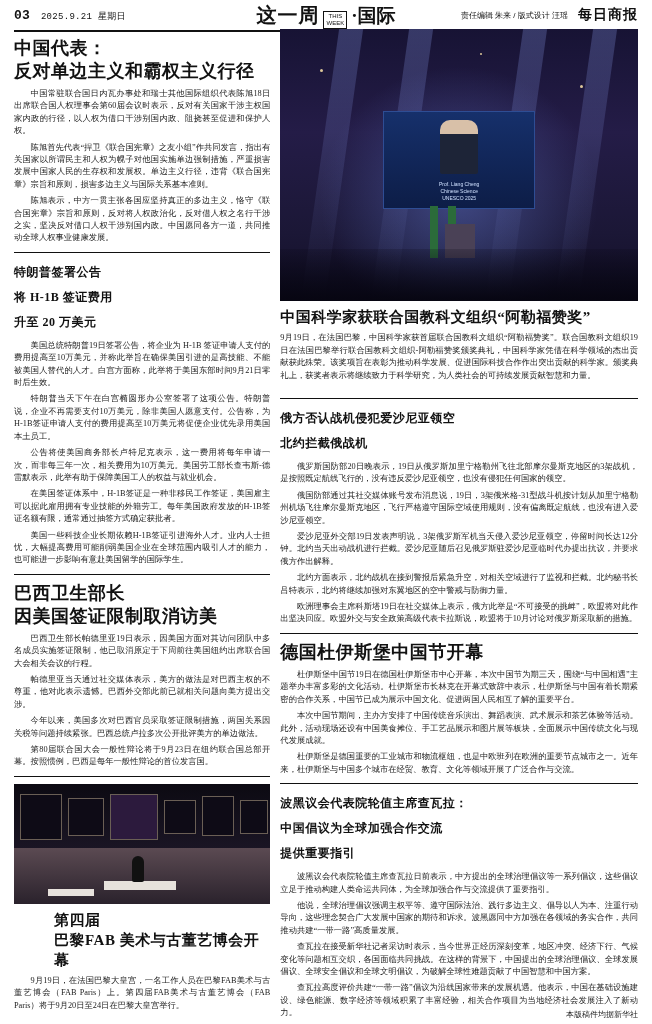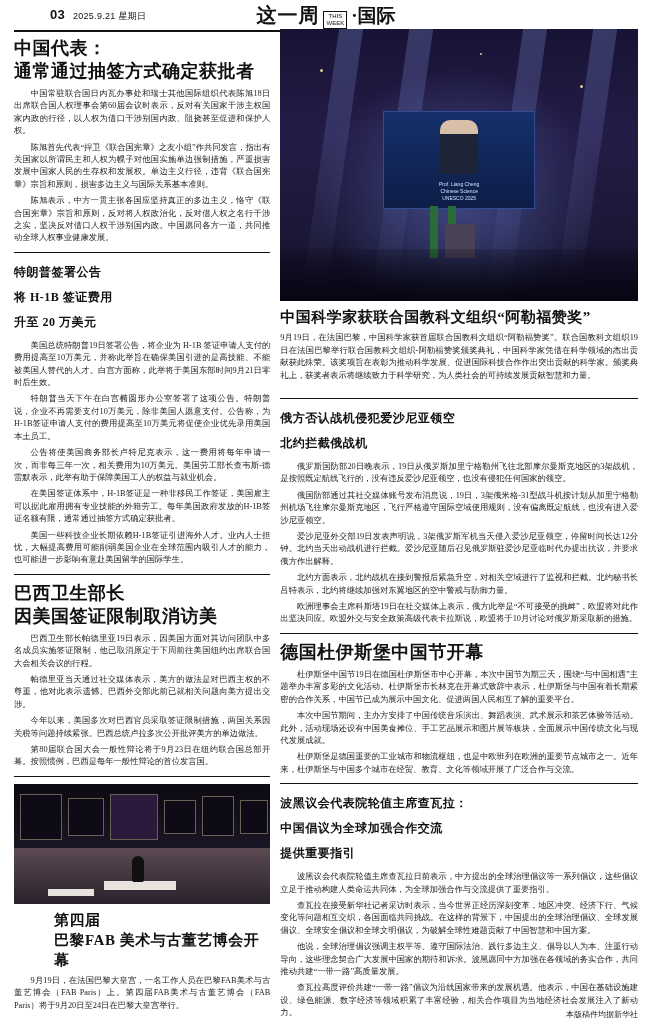--- a/index.html
+++ b/index.html
@@ -7,21 +7,21 @@
     width:652px;height:1024px;
     background:#ffffff;
     font-family:"Liberation Serif", serif;
     color:#111;
     overflow:hidden;
   }
   .page{position:relative;width:652px;height:1024px;box-sizing:border-box;padding:0 14px;}
 
   
   .masthead{position:relative;height:30px;border-bottom:2px solid #111;display:flex;align-items:center;}
-  .mh-left{font-family:Liberation Sans, sans-serif;font-size:9px;letter-spacing:.3px;white-space:nowrap;margin-left:36px;}
+  .mh-left{font-family:Liberation Mono, monospace;font-size:9px;letter-spacing:.3px;white-space:nowrap;}
   .mh-left .pg{font-size:13px;font-weight:bold;margin-right:5px;}
   .mh-center{position:absolute;left:0;right:0;text-align:center;pointer-events:none;}
   .brandbox{display:inline-flex;align-items:flex-end;gap:4px;}
   .brand-cn{font-size:20px;font-weight:bold;letter-spacing:1px;color:#111;font-family:"Liberation Serif",serif;}
   .brand-en{display:inline-block;border:1px solid #111;font-family:"Liberation Sans",sans-serif;font-size:6px;line-height:7px;padding:1px 2px;text-align:center;}
   .brand-sec{font-size:19px;font-weight:bold;}
   .mh-right{margin-left:auto;font-family:"Liberation Sans",sans-serif;font-size:8px;display:flex;align-items:center;gap:10px;}
   .paper-name{font-size:14px;font-weight:bold;font-family:"Liberation Serif",serif;letter-spacing:1px;}
 
   
@@ -84,30 +84,34 @@
     <div class="mh-center">
       <span class="brandbox">
         <span class="brand-cn">这一周</span>
         <span class="brand-en">
           <span>THIS</span><br>
           <span>WEEK</span>
         </span>
         <span class="brand-sec">·国际</span>
       </span>
     </div>
+    <div class="mh-right">
+      <span>责任编辑 朱来 / 版式设计 汪瑶</span>
+      <span class="paper-name">每日商报</span>
+    </div>
   </div>
 
   <div class="cols">
 
     <div class="col left">
 
       <article>
         <h2 class="head">
           <span>中国代表：</span><br>
-          <span>通常通过抽签方式确定获批者</span>
+          <span>反对单边主义和霸权主义行径</span>
         </h2>
         <p class="body indent">中国常驻联合国日内瓦办事处和瑞士其他国际组织代表陈旭18日出席联合国人权理事会第60届会议时表示，反对有关国家干涉主权国家内政的行径，以人权为借口干涉别国内政、阻挠甚至促进和保护人权。</p>
         <p class="body indent">陈旭首先代表“捍卫《联合国宪章》之友小组”作共同发言，指出有关国家以所谓民主和人权为幌子对他国实施单边强制措施，严重损害发展中国家人民的生存权和发展权。单边主义行径，违背《联合国宪章》宗旨和原则，损害多边主义与国际关系基本准则。</p>
         <p class="body indent">陈旭表示，中方一贯主张各国应坚持真正的多边主义，恪守《联合国宪章》宗旨和原则，反对将人权政治化，反对借人权之名行干涉之实，坚决反对借口人权干涉别国内政。中国愿同各方一道，共同推动全球人权事业健康发展。</p>
       </article>
 
       <div class="rule"></div>
 
       <article>
         <h2 class="head big">
@@ -209,22 +213,22 @@
 
       <div class="rule"></div>
 
       <article>
         <h2 class="head big">
           <span>波黑议会代表院轮值主席查瓦拉：</span><br>
           <span>中国倡议为全球加强合作交流</span><br>
           <span>提供重要指引</span>
         </h2>
         <p class="body indent">波黑议会代表院轮值主席查瓦拉日前表示，中方提出的全球治理倡议等一系列倡议，这些倡议立足于推动构建人类命运共同体，为全球加强合作与交流提供了重要指引。</p>
+        <p class="body indent">他说，全球治理倡议强调主权平等、遵守国际法治、践行多边主义、倡导以人为本、注重行动导向，这些理念契合广大发展中国家的期待和诉求。波黑愿同中方加强在各领域的务实合作，共同推动共建“一带一路”高质量发展。</p>
         <p class="body indent">查瓦拉在接受新华社记者采访时表示，当今世界正经历深刻变革，地区冲突、经济下行、气候变化等问题相互交织，各国面临共同挑战。在这样的背景下，中国提出的全球治理倡议、全球发展倡议、全球安全倡议和全球文明倡议，为破解全球性难题贡献了中国智慧和中国方案。</p>
-        <p class="body indent">他说，全球治理倡议强调主权平等、遵守国际法治、践行多边主义、倡导以人为本、注重行动导向，这些理念契合广大发展中国家的期待和诉求。波黑愿同中方加强在各领域的务实合作，共同推动共建“一带一路”高质量发展。</p>
         <p class="body indent">查瓦拉高度评价共建“一带一路”倡议为沿线国家带来的发展机遇。他表示，中国在基础设施建设、绿色能源、数字经济等领域积累了丰富经验，相关合作项目为当地经济社会发展注入了新动力。</p>
 
       </article>
     </div>
   </div>
 
   <div class="footer">本版稿件均据新华社</div>
 </div>
 
 </body></html>

